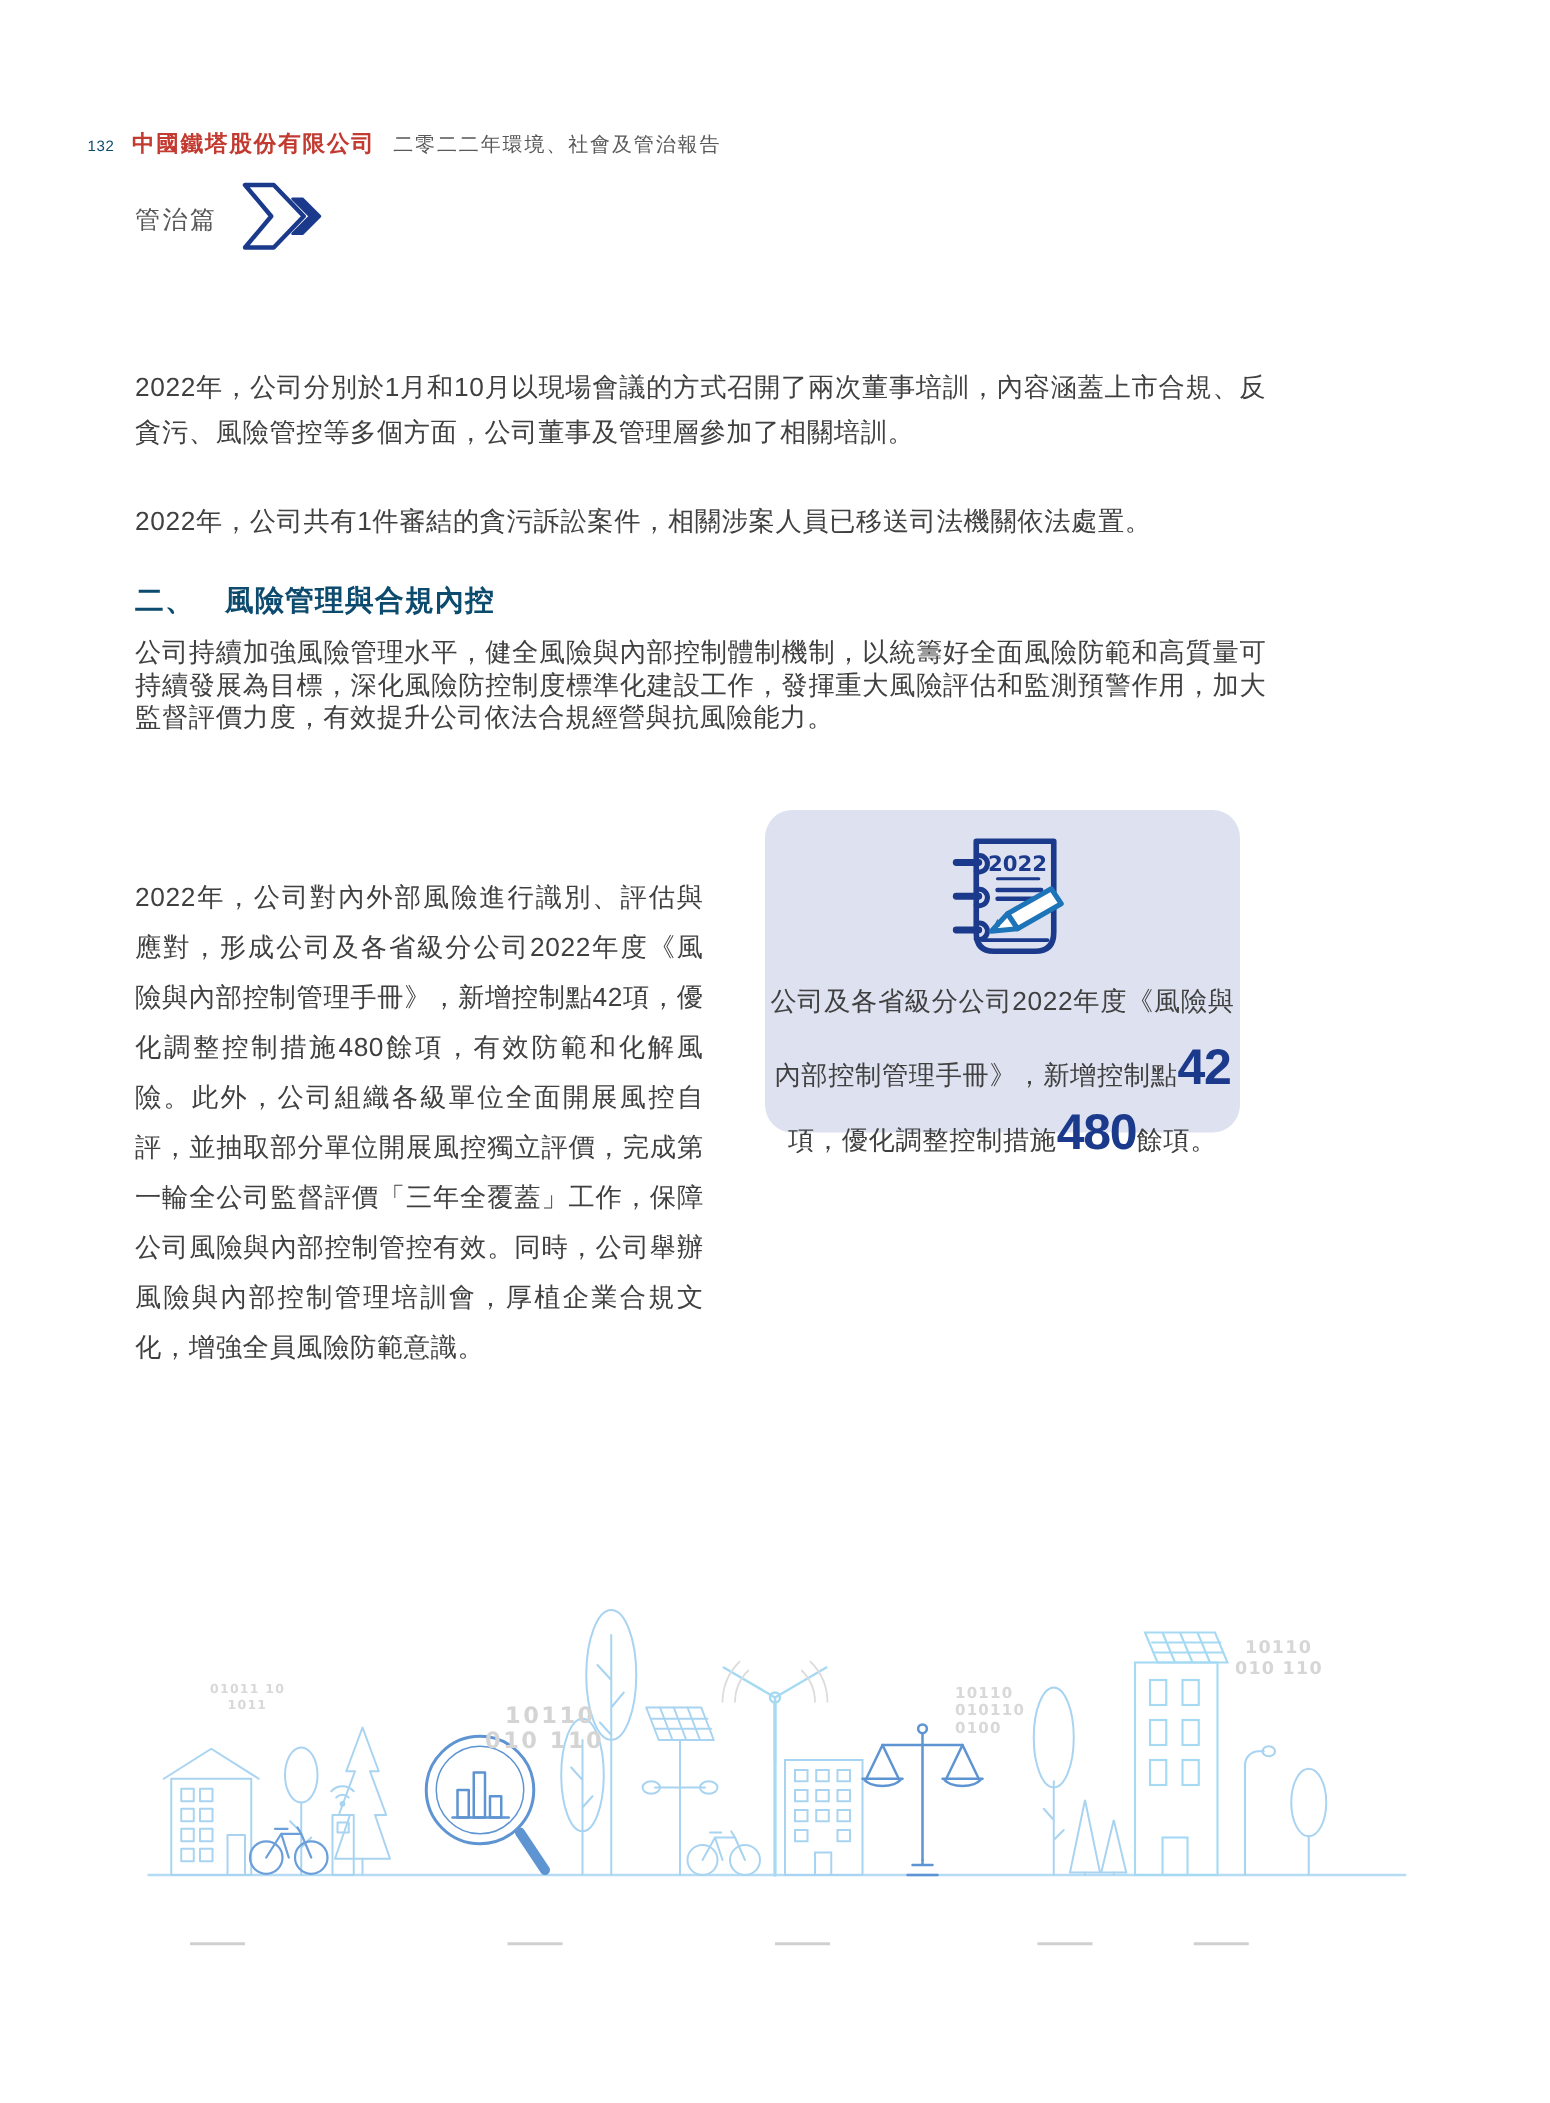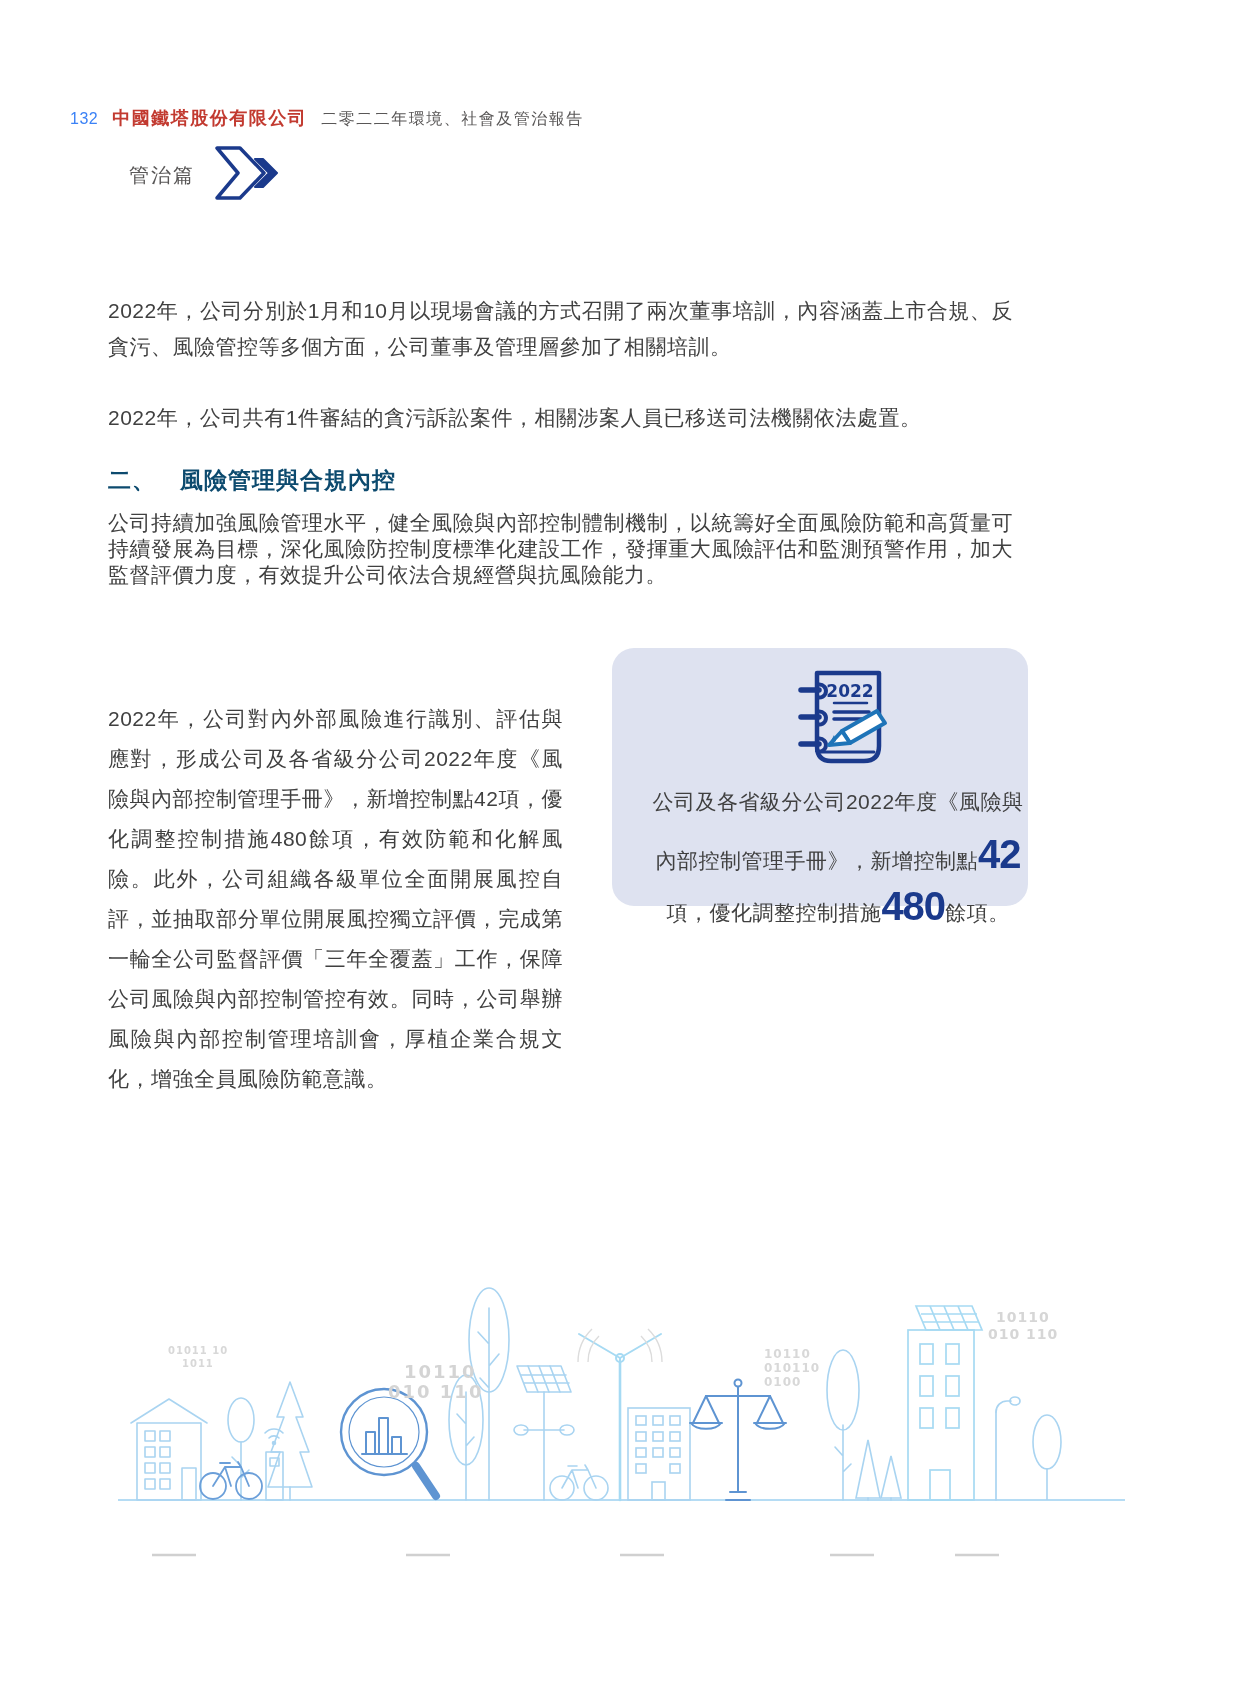--- a/index.html
+++ b/index.html
@@ -2,43 +2,43 @@
 <html><head>
 <meta charset="utf-8">
 <style>
   html,body{margin:0;padding:0;background:#ffffff;}
   .page{
     position:relative;width:1240px;height:1682px;margin:0 auto;background:#ffffff;
     font-family:"Liberation Sans","DejaVu Sans",sans-serif;overflow:hidden;
   }
   
   .hdr{position:absolute;left:70px;top:62px;display:flex;align-items:baseline;gap:14px;}
-  .hdr .pgnum{font-size:16px;color:#3b82f6;letter-spacing:.5px;margin-top:48px;}
+  .hdr .pgnum{font-size:12px;color:#0c4a6e;letter-spacing:.5px;margin-top:48px;}
   .hdr .company{font-size:18px;font-weight:bold;color:#c23a30;letter-spacing:1.5px;}
   .hdr .rpt{font-size:16px;color:#595757;letter-spacing:1.5px;}
   
-  .tab{position:absolute;left:108px;top:144px;display:flex;align-items:center;gap:10px;margin-left:21px;}
+  .tab{position:absolute;left:108px;top:144px;display:flex;align-items:center;gap:10px;}
   .tab .tab-label{font-size:20px;color:#595757;letter-spacing:2px;}
   
   .para{
     position:absolute;left:108px;width:905px;font-size:21px;color:#404040;
     line-height:36px;text-align:justify;letter-spacing:.5px;
   }
   .p1{top:272px;}
   .p2{top:379px;}
   .h2{
     position:absolute;left:108px;top:446px;font-size:23px;font-weight:bold;
     color:#0c4a6e;letter-spacing:1px;
   }
   .p3{top:489px;line-height:26px;}
   .p4{top:678px;width:455px;line-height:40px;}
   
   .callout{
     position:absolute;left:612px;top:648px;width:380px;height:258px;
-    background:#dee2f0;border-radius:22px;text-align:center;padding-left:36px;
+    background:#dee2f0;border-radius:22px;text-align:center;
   }
   .callout-icon{margin-top:16px;height:112px;}
   .callout-line{font-size:21px;color:#404040;line-height:52px;height:52px;letter-spacing:.5px;white-space:nowrap;}
   .stat{font-size:40px;font-weight:bold;color:#1b3a8c;letter-spacing:-1px;}
   
   .illus{position:absolute;left:0;top:1270px;width:1240px;height:300px;}
   .bin{font-family:"DejaVu Sans",sans-serif;}
 </style>
 </head>
 <body>

